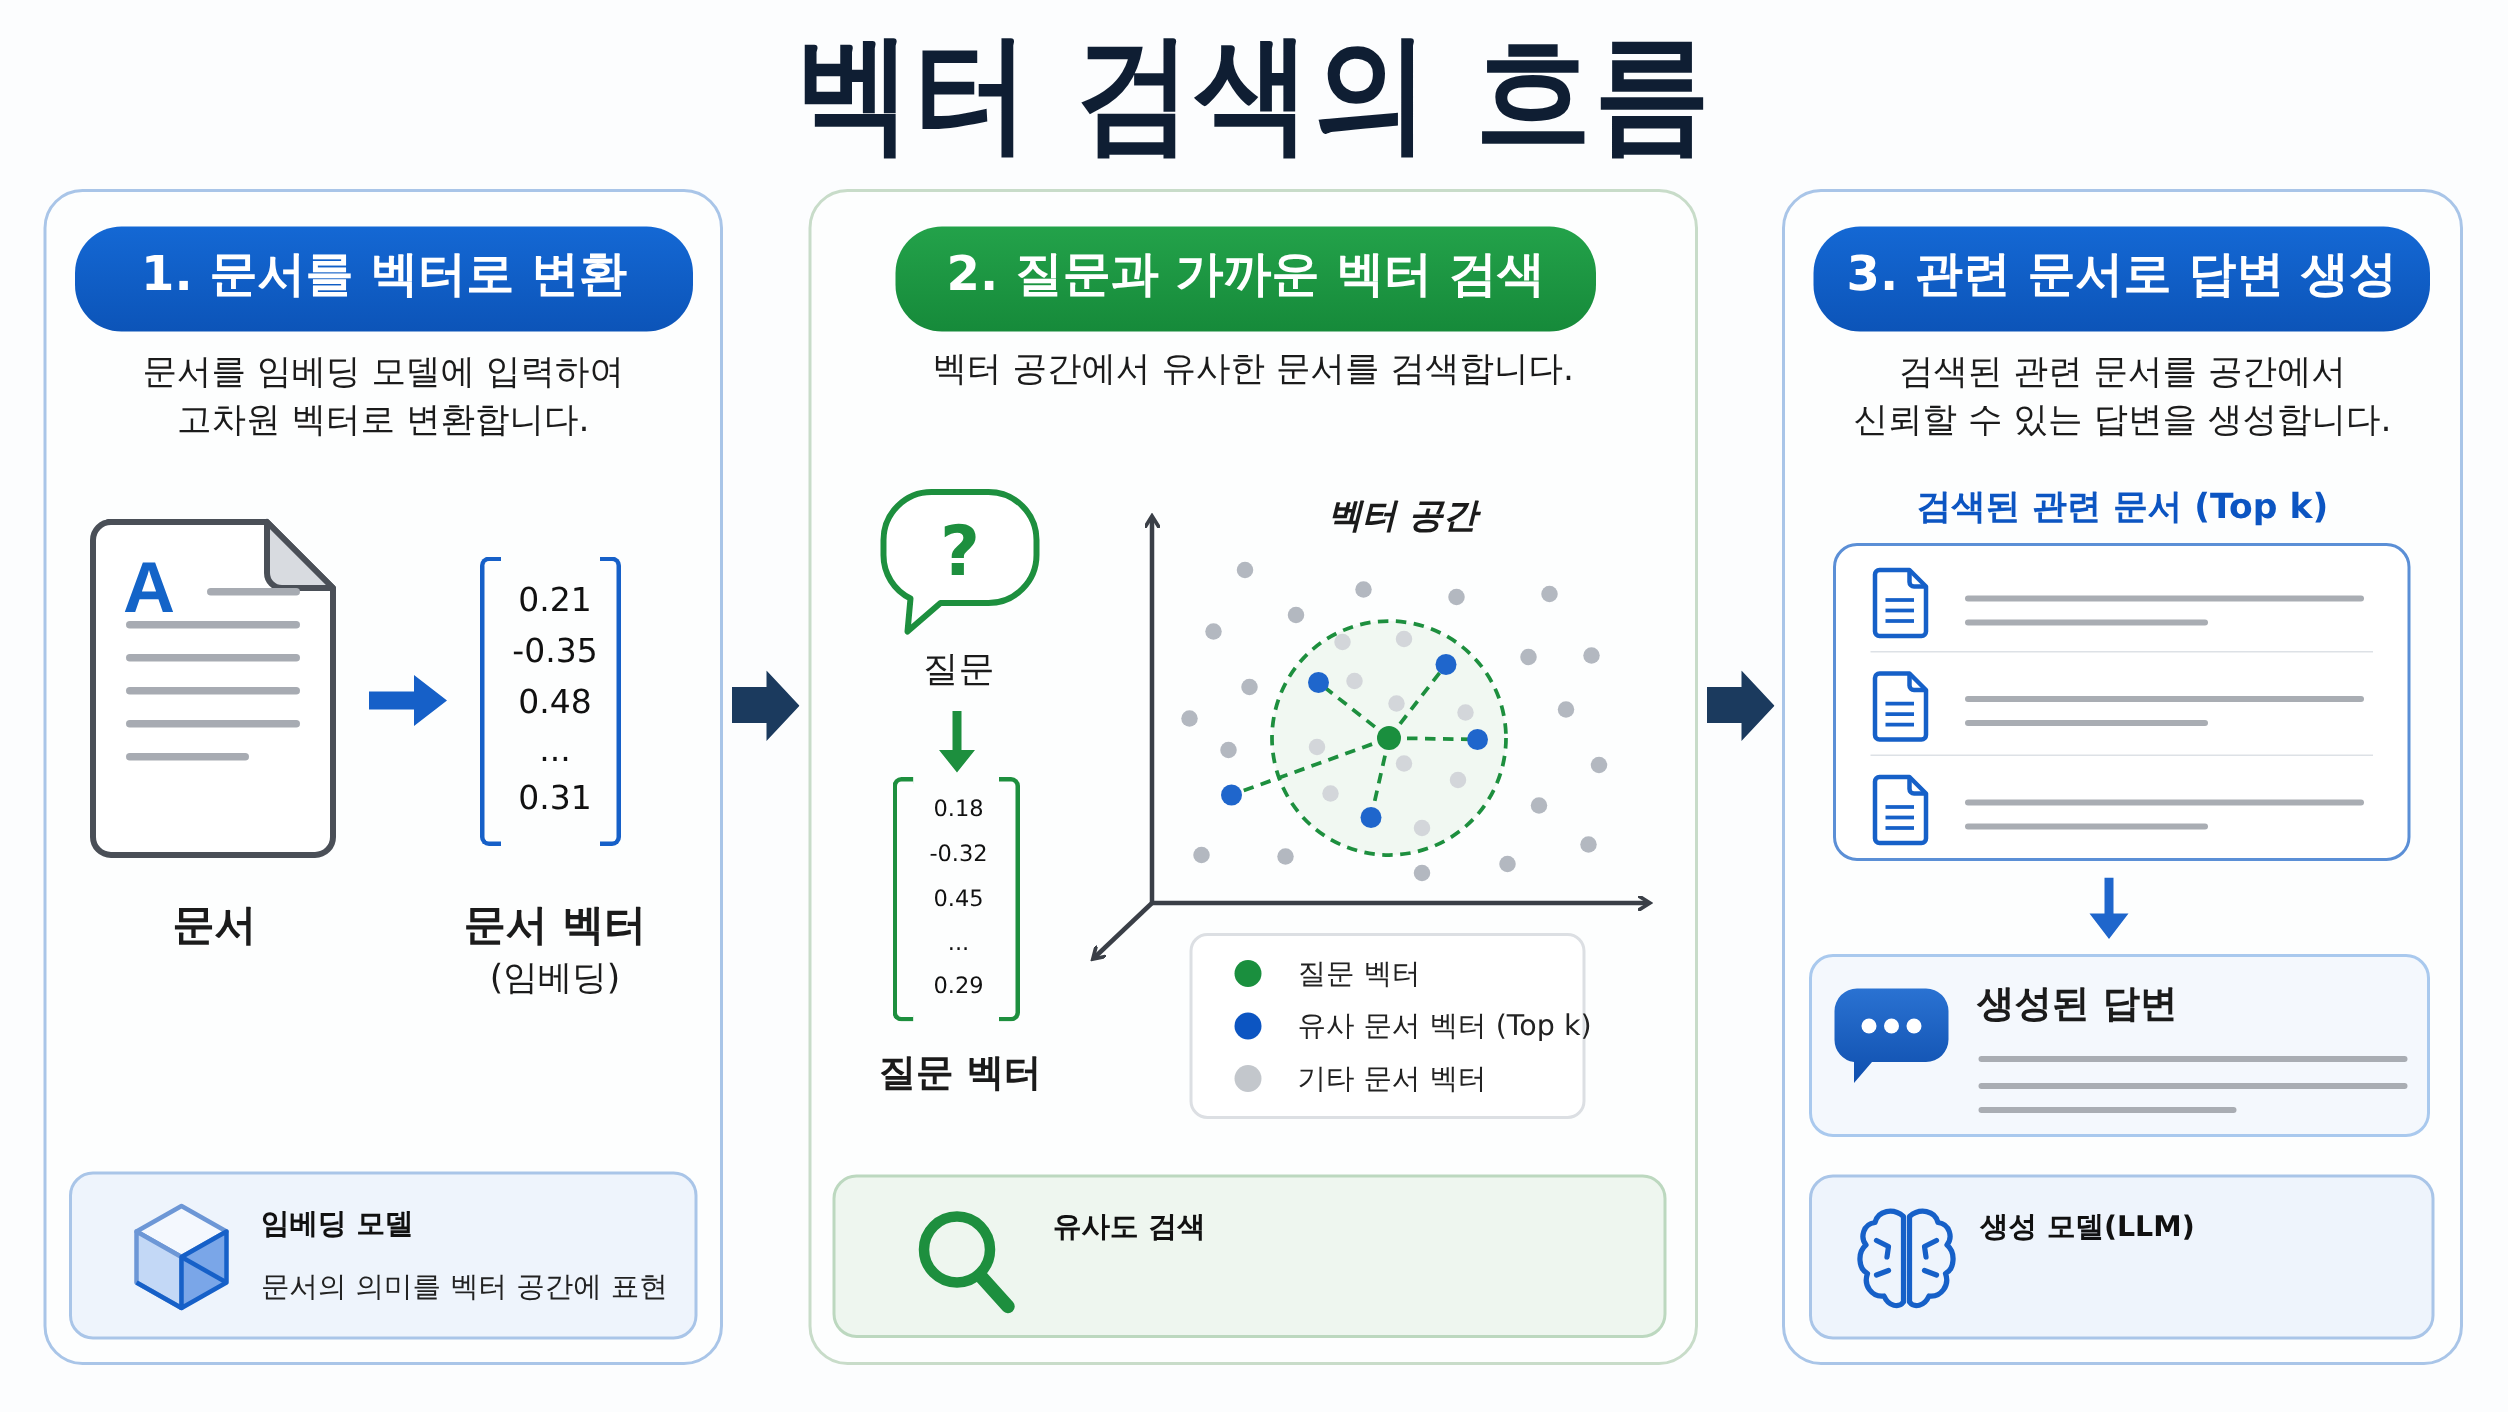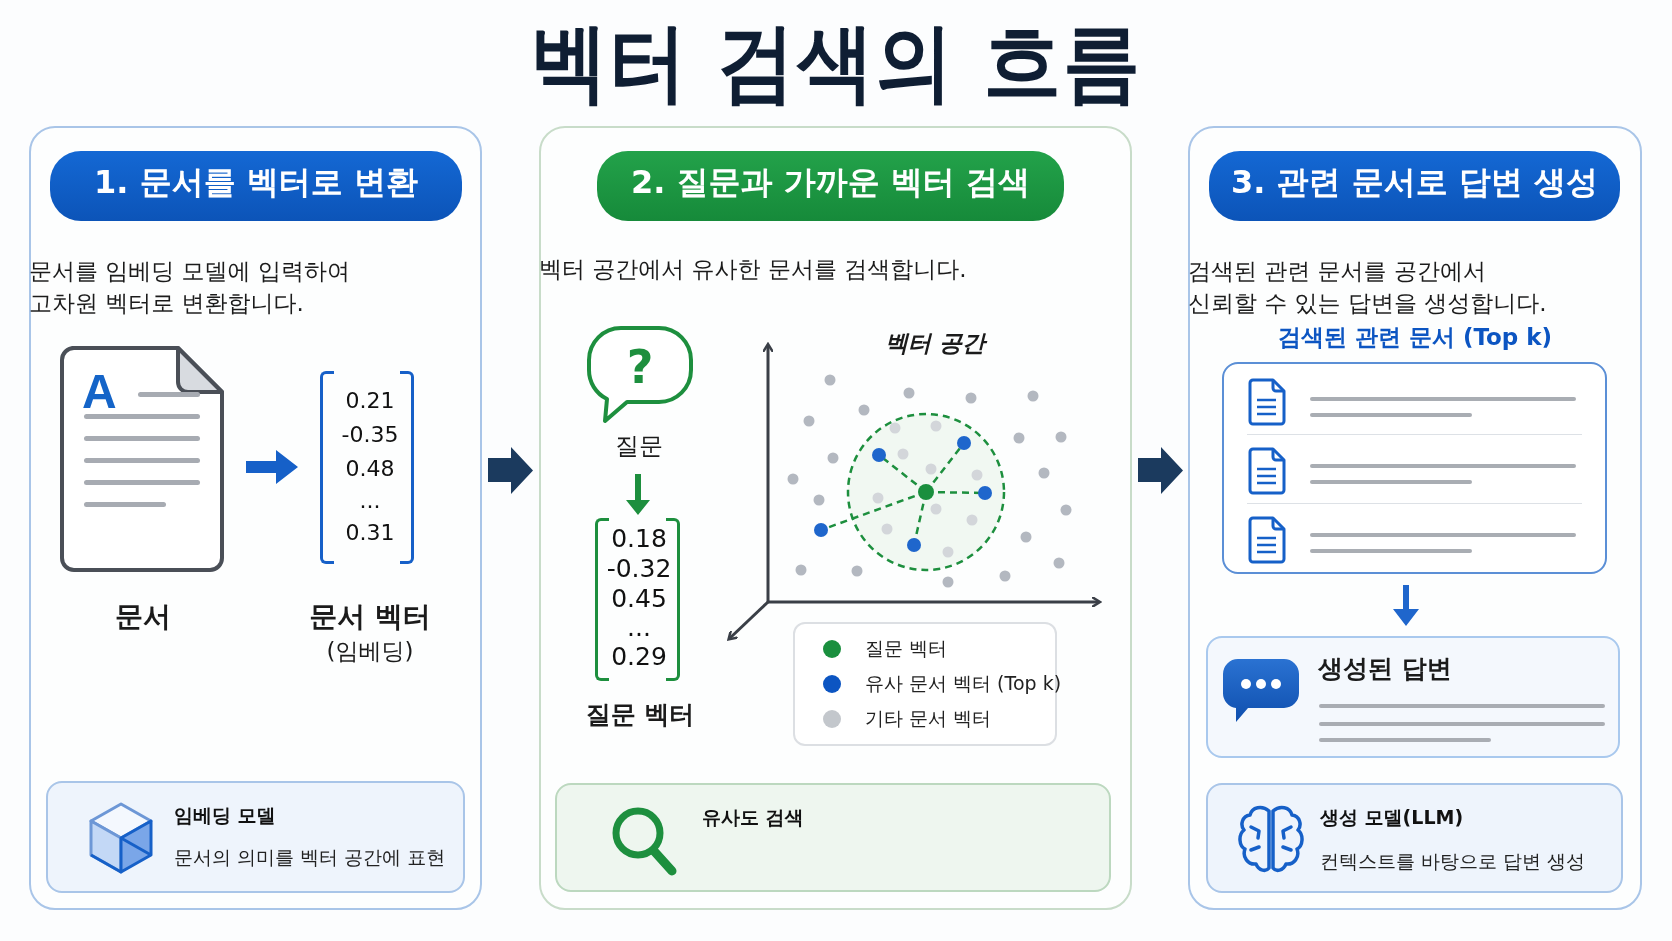--- a/index.html
+++ b/index.html
@@ -14,21 +14,21 @@
   .panel { position: absolute; top: 126px; height: 784px; border-radius: 26px; background: #fdfefe; }
   .panel.p1 { left: 29px; width: 453px; border: 2px solid #a9c5e8; }
   .panel.p2 { left: 539px; width: 593px; border: 2px solid #c8dcc9; }
   .panel.p3 { left: 1188px; width: 454px; border: 2px solid #a9c5e8; }
   .pill {
     position: absolute; height: 70px; border-radius: 31px; color: #fff;
     font-size: 32px; font-weight: 700; text-align: center; line-height: 62px; white-space: nowrap;
   }
   .pill.blue { background: linear-gradient(#1468d4, #0c54b8); }
   .pill.green { background: linear-gradient(#23a24a, #168a3a); }
-  .desc { position: absolute; font-size: 23px; line-height: 32px; color: #1b1b1b; white-space: nowrap; margin-top: 23px; }
+  .desc { position: absolute; text-align: center; font-size: 23px; line-height: 32px; color: #1b1b1b; white-space: nowrap; }
   .lbl { position: absolute; text-align: center; font-weight: 700; color: #1b1b1b; white-space: nowrap; }
   .vec { position: absolute; text-align: center; font-size: 22px; line-height: 34px; color: #111; }
   .bracket-l, .bracket-r { position: absolute; width: 14px; border: 3px solid; }
   .bracket-l { border-right: none; border-radius: 6px 0 0 6px; }
   .bracket-r { border-left: none; border-radius: 0 6px 6px 0; }
   .infobox { position: absolute; border-radius: 16px; }
   .infobox.blue { background: #eef4fc; border: 2px solid #a9c5e8; }
   .infobox.green { background: #eef6ef; border: 2px solid #bcd8bf; }
   .infobox .h { position: absolute; font-size: 19px; font-weight: 700; color: #111; white-space: nowrap; }
   .infobox .s { position: absolute; font-size: 19px; color: #222; white-space: nowrap; }
@@ -110,21 +110,21 @@
   <text x="55" y="58" text-anchor="middle" font-family="DejaVu Sans, sans-serif" font-weight="700" font-size="46" fill="#1d8f3e">?</text>
 </svg>
 <div class="lbl" style="left:587px; top:430px; width:104px; font-size:24px; font-weight:400;">질문</div>
 
 <svg class="abs" style="left:625px; top:474px;" width="26" height="42" viewBox="0 0 26 42">
   <path d="M10 0 H16 V26 H25 L13 41 L1 26 H10 Z" fill="#1d8f3e"></path>
 </svg>
 
 <div class="bracket-l" style="left:595px; top:518px; height:163px; border-color:#1d8f3e;"></div>
 <div class="bracket-r" style="left:666px; top:518px; height:163px; border-color:#1d8f3e;"></div>
-<div class="vec" style="left:598px; top:524px; width:82px; font-size:25px; line-height:30px;">
+<div class="vec" style="left:598px; top:524px; width:82px; font-size:15px; line-height:30px;">
   <div>0.18</div>
   <div>-0.32</div>
   <div>0.45</div>
   <div style="line-height:28px;">...</div>
   <div>0.29</div>
 </div>
 <div class="lbl" style="left:570px; top:698px; width:140px; font-size:25px;">질문 벡터</div>
 
 <div class="lbl" style="left:860px; top:328px; width:150px; font-size:23px;font-style:italic;">벡터 공간</div>
 <svg class="abs" style="left:0; top:0;" width="1672" height="941" viewBox="0 0 1672 941" id="vspace" pointer-events="none">
@@ -282,14 +282,13 @@
     <g fill="none" stroke="#1660c8" stroke-width="3.5" stroke-linejoin="round" stroke-linecap="round">
       <path d="M31 6 C24 0 14 2 12 10 C4 11 2 20 6 25 C0 30 1 41 7 44 C4 52 10 60 18 59 C21 66 28 67 31 63 Z"></path>
       <path d="M35 6 C42 0 52 2 54 10 C62 11 64 20 60 25 C66 30 65 41 59 44 C62 52 56 60 48 59 C45 66 38 67 35 63 Z"></path>
       <path d="M13 22 L21 26 L20 33"></path>
       <path d="M13 45 L21 42"></path>
       <path d="M53 22 L45 26 L46 33"></path>
       <path d="M53 45 L45 42"></path>
     </g>
   </svg>
   <div class="h" style="left:112px; top:20px;">생성 모델(LLM)</div>
-  <div class="s" style="left:112px; top:64px;">컨텍스트를 바탕으로 답변 생성</div>
 </div>
 
 </body></html>

